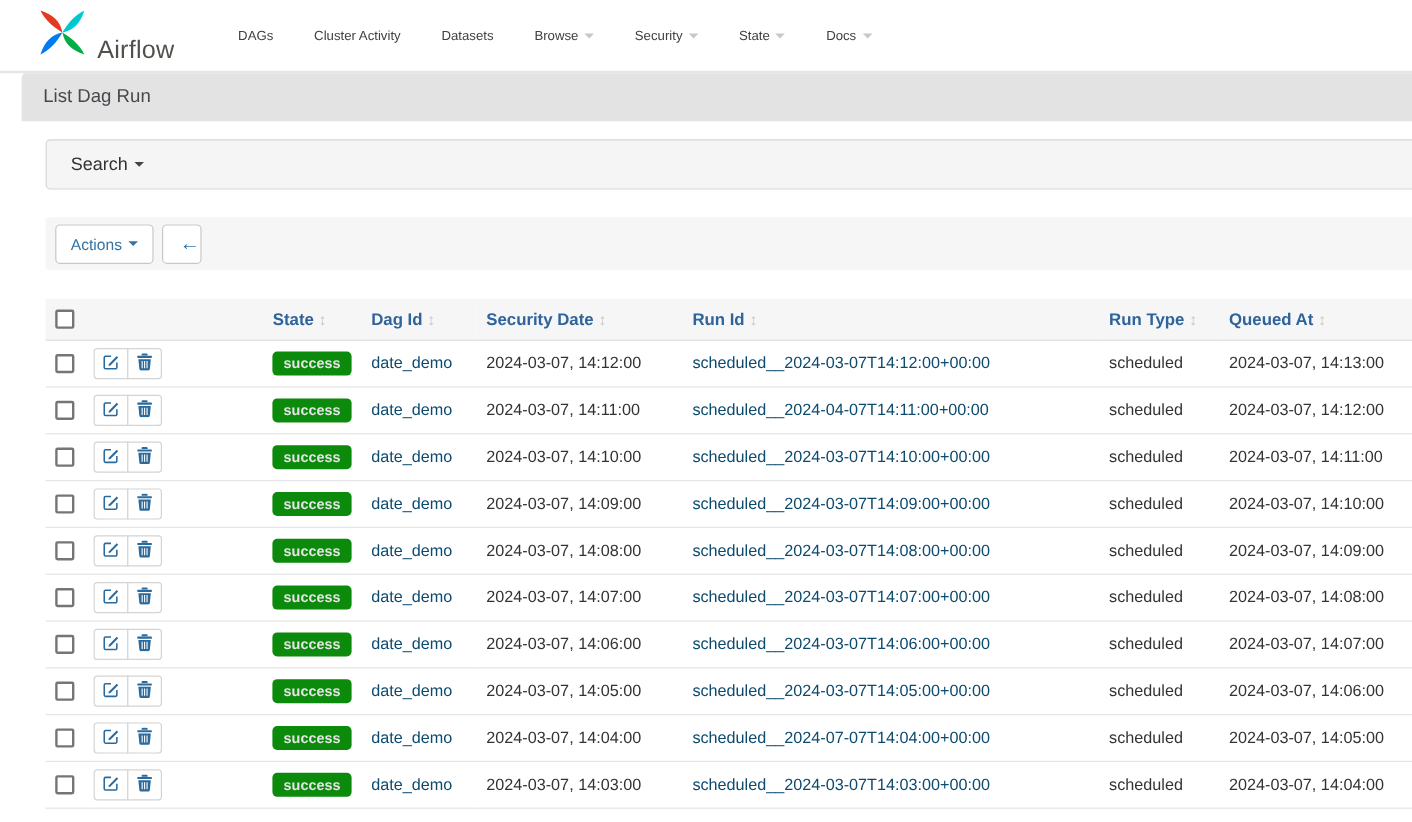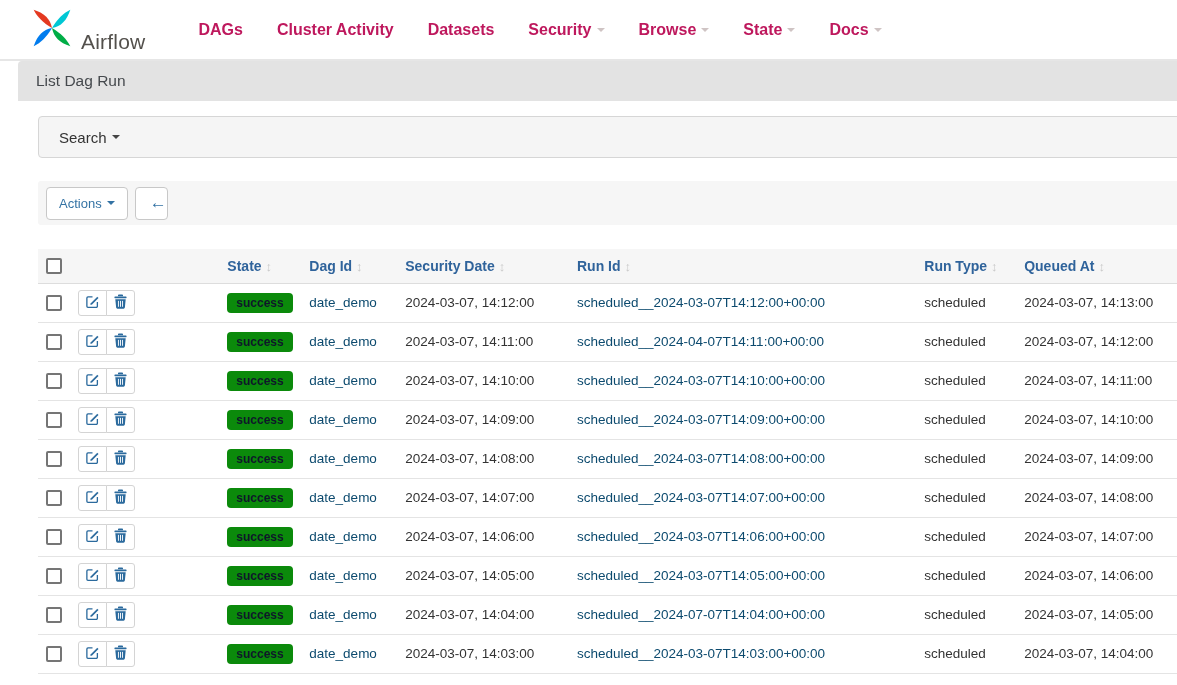--- a/index.html
+++ b/index.html
@@ -14,22 +14,22 @@
   
   .navbar {
     height: 61px; display: flex; align-items: center;
     padding-left: 30px; background: #fff;
     border-bottom: 2px solid #e6e6e6;
   }
   .brand { display: flex; align-items: center; gap: 7px; cursor: pointer; }
   .brand-text { font-size: 21px; color: #53504c; letter-spacing: 0.2px; margin-top: 25px; }
   .nav-items { list-style: none; display: flex; margin: 0 0 0 36px; padding: 0; }
   .nav-item {
-    padding: 10px 17px; font-size: 16px; font-weight: bold;
-    color: #be185d; cursor: pointer; white-space: nowrap;
+    padding: 10px 17px; font-size: 11px; font-weight: normal;
+    color: #404040; cursor: pointer; white-space: nowrap;
   }
   .caret {
     display: inline-block; width: 0; height: 0; margin-left: 5px;
     vertical-align: middle; border-left: 4px solid transparent;
     border-right: 4px solid transparent; border-top: 4px solid #cfc4c4;
   }
   .caret.dark  { border-top-color: #444; }
   .caret.blue  { border-top-color: #3473a4; }
 
   
@@ -89,21 +89,21 @@
   .btn-group { display: inline-flex; }
   .icon-btn {
     width: 29px; height: 26px; display: inline-flex; align-items: center;
     justify-content: center; background: #fff; border: 1px solid #d4d4d4;
     color: #2b6a9d; cursor: pointer;
   }
   .icon-btn:first-child { border-radius: 3px 0 0 3px; }
   .icon-btn:last-child  { border-radius: 0 3px 3px 0; margin-left: -1px; }
 
   .state-badge {
-    display: inline-block; color: #0f172a; font-weight: bold; font-size: 12px;
+    display: inline-block; color: #e5e5e5; font-weight: bold; font-size: 12px;
     padding: 4px 9px; border-radius: 4px; line-height: 1;
   }
 </style>
 </head>
 <body>
 
 <nav class="navbar">
   <div class="brand">
     <span>
       <svg width="44" height="44" viewBox="0 0 48 48">
@@ -114,22 +114,22 @@
           <path d="M4 4 C16 8 22 14 24 24 C14 18 8 12 4 4 Z" fill="#017CEE" transform="rotate(270 24 24)"></path>
         </g>
       </svg>
     </span>
     <span class="brand-text">Airflow</span>
   </div>
   <ul class="nav-items">
       <li class="nav-item"><span>DAGs</span></li>
       <li class="nav-item"><span>Cluster Activity</span></li>
       <li class="nav-item"><span>Datasets</span></li>
+      <li class="nav-item"><span>Browse</span><span class="caret"></span></li>
       <li class="nav-item"><span>Security</span><span class="caret"></span></li>
-      <li class="nav-item"><span>Browse</span><span class="caret"></span></li>
       <li class="nav-item"><span>State</span><span class="caret"></span></li>
       <li class="nav-item"><span>Docs</span><span class="caret"></span></li>
     </ul>
 </nav>
 
 <div class="panel">
   <div class="panel-header">
     <span>List Dag Run</span>
   </div>
   <div class="panel-body">

